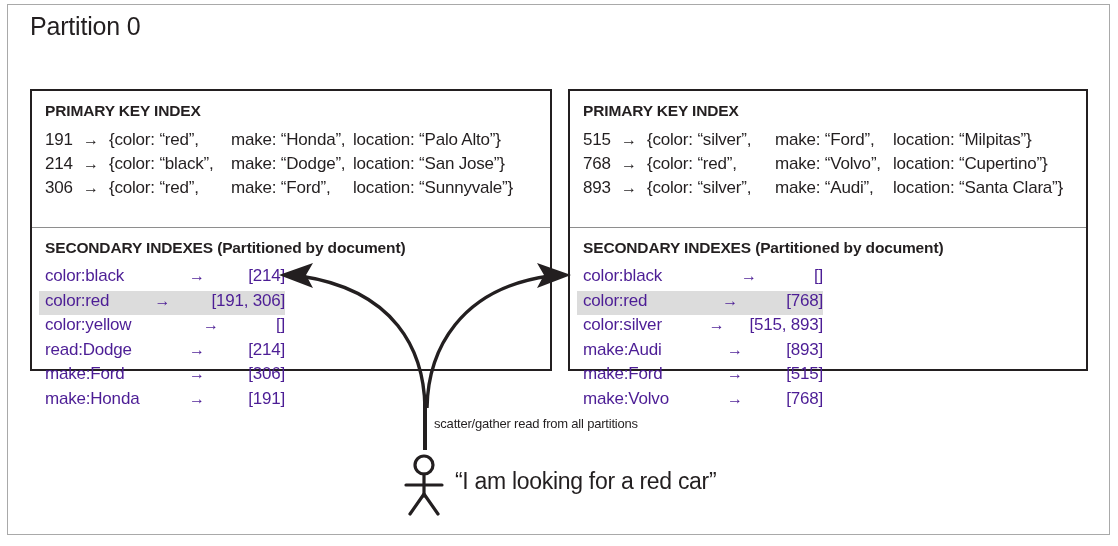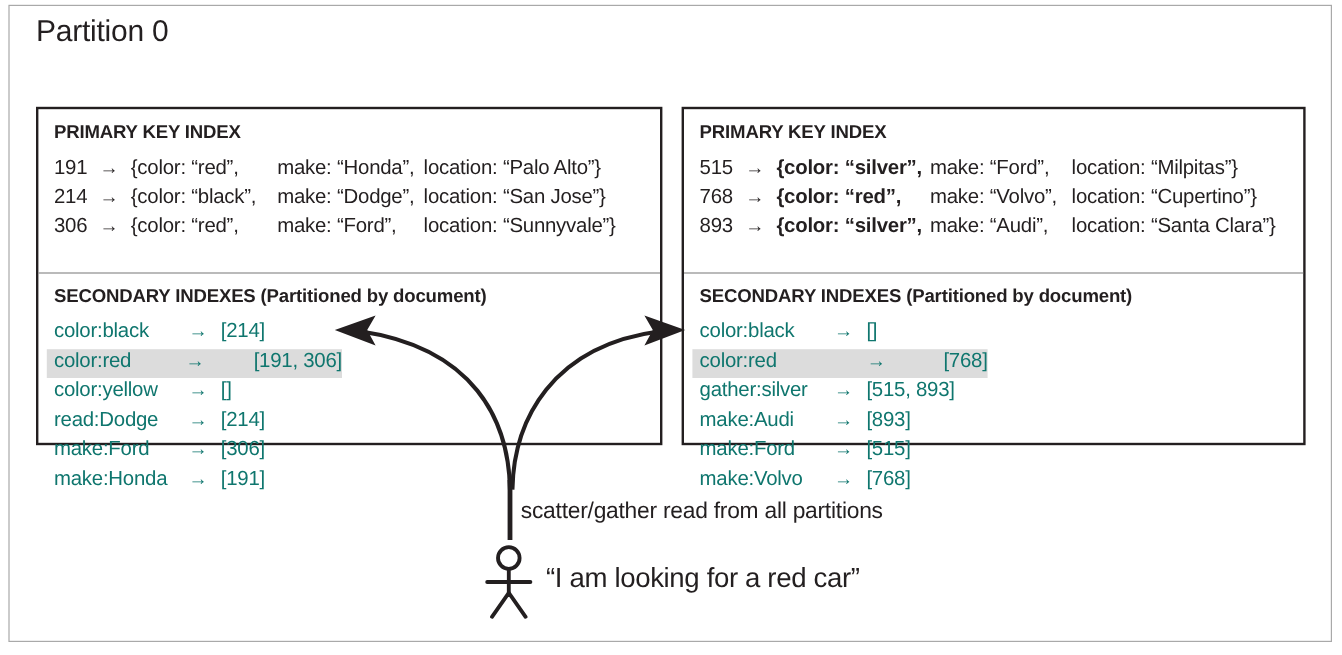--- a/index.html
+++ b/index.html
@@ -88,60 +88,61 @@
     font-size: 17px;
     letter-spacing: -0.2px;
     white-space: nowrap;
     color: #231f20;
   }
   .pk-id { width: 38px; text-align: left; }
   .pk-arrow { width: 26px; font-size: 16px; }
   .pk-color { width: 122px; }
   .pk-make { width: 122px; }
   .pk-loc { }
-  #box-p1 .pk-color { width: 128px; font-weight: bold; }
+  #box-p1 .pk-color { width: 128px; }
   #box-p1 .pk-make { width: 118px; }
 
   
   .sec-rows {
     position: absolute;
     left: 7px;
     top: 38px;
     right: 6px;
   }
   .sec-row {
     display: flex;
     align-items: baseline;
     height: 24.5px;
     font-size: 17px;
     letter-spacing: -0.2px;
     white-space: nowrap;
-    color: #0f766e;
+    color: #4c1d95;
     padding-left: 6px;
     width: 246px;
     box-sizing: border-box;
+    justify-content: space-between;
   }
   .sec-row.hl { background: #dcdcdc; gap: 40px; }
   .sec-key { width: 112px; }
   .sec-arrow { width: 27px; font-size: 16px; }
   .sec-val { }
 
   
   #overlay {
     position: absolute;
     left: 0;
     top: 0;
     width: 1118px;
     height: 546px;
     pointer-events: none;
   }
 
   .caption {
     position: absolute;
-    font-size: 19px;
+    font-size: 13px;
     letter-spacing: -0.2px;
     color: #231f20;
     white-space: nowrap;
   }
   #caption-scatter { left: 434px; top: 416px; }
   #caption-quote {
     left: 455px;
     top: 468px;
     font-size: 23px;
     letter-spacing: -0.3px;
@@ -258,21 +259,21 @@
           <span class="sec-key">color:black</span>
           <span class="sec-arrow">→</span>
           <span class="sec-val">[]</span>
         </div>
         <div class="sec-row hl">
           <span class="sec-key">color:red</span>
           <span class="sec-arrow">→</span>
           <span class="sec-val">[768]</span>
         </div>
         <div class="sec-row">
-          <span class="sec-key">gather:silver</span>
+          <span class="sec-key">color:silver</span>
           <span class="sec-arrow">→</span>
           <span class="sec-val">[515, 893]</span>
         </div>
         <div class="sec-row">
           <span class="sec-key">make:Audi</span>
           <span class="sec-arrow">→</span>
           <span class="sec-val">[893]</span>
         </div>
         <div class="sec-row">
           <span class="sec-key">make:Ford</span>

